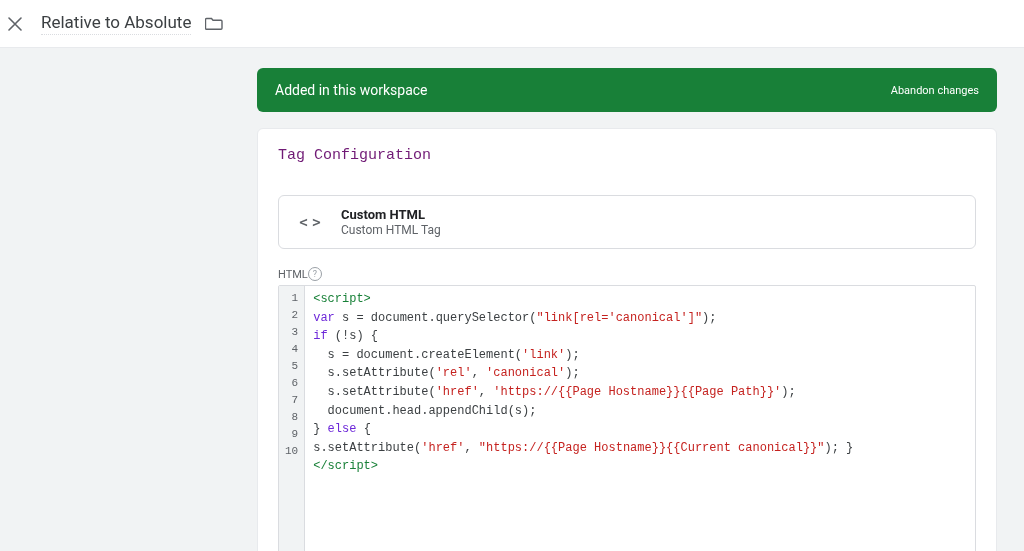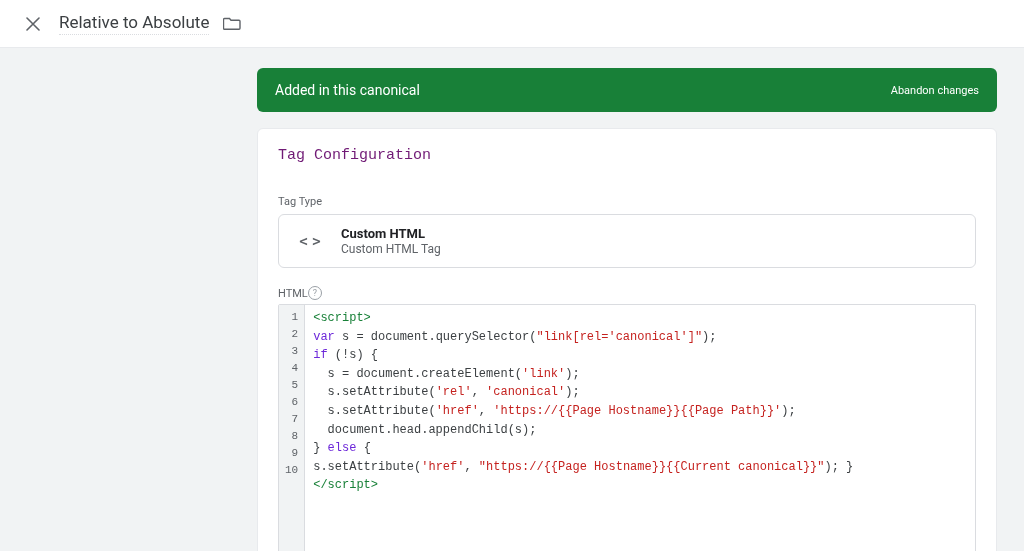--- a/index.html
+++ b/index.html
@@ -8,21 +8,21 @@
       background: #f1f3f4;
       width: 1024px;
       height: 551px;
       overflow: hidden;
     }
     .topbar {
       background: #fff;
       height: 48px;
       display: flex;
       align-items: center;
-      padding: 0 19px;
+      padding: 0 1px;
       border-bottom: 1px solid #e8eaed;
     }
     .close-btn {
       width: 28px; height: 28px;
       display: flex; align-items: center; justify-content: center;
       color: #5f6368;
       cursor: pointer;
       margin-right: 12px;
     }
     .page-title {
@@ -170,28 +170,27 @@
     <svg width="18" height="15" viewBox="0 0 18 15">
         <path d="M1.5 2.5 h5 l1.5 1.8 h8 a1 1 0 0 1 1 1 v7 a1 1 0 0 1 -1 1 h-14.5 a1 1 0 0 1 -1 -1 v-8.8 a1 1 0 0 1 1 -1 z" fill="none" stroke="#5f6368" stroke-width="1.4"></path>
       </svg>
   </div>
 </div>
 
 <div class="content-area">
   <div class="panel-stack">
 
     <div class="banner">
-      <span>Added in this canonical</span>
+      <span>Added in this workspace</span>
       <span class="banner-action">Abandon changes</span>
     </div>
 
     <div class="card">
       <div class="card-title">Tag Configuration</div>
 
-      <div class="field-label">Tag Type</div>
 
       <div class="tagtype-box">
         <div class="tagtype-icon">&lt;&nbsp;&gt;</div>
         <div>
           <div class="tagtype-name">Custom HTML</div>
           <div class="tagtype-sub">Custom HTML Tag</div>
         </div>
       </div>
 
       <div class="html-label-row">

